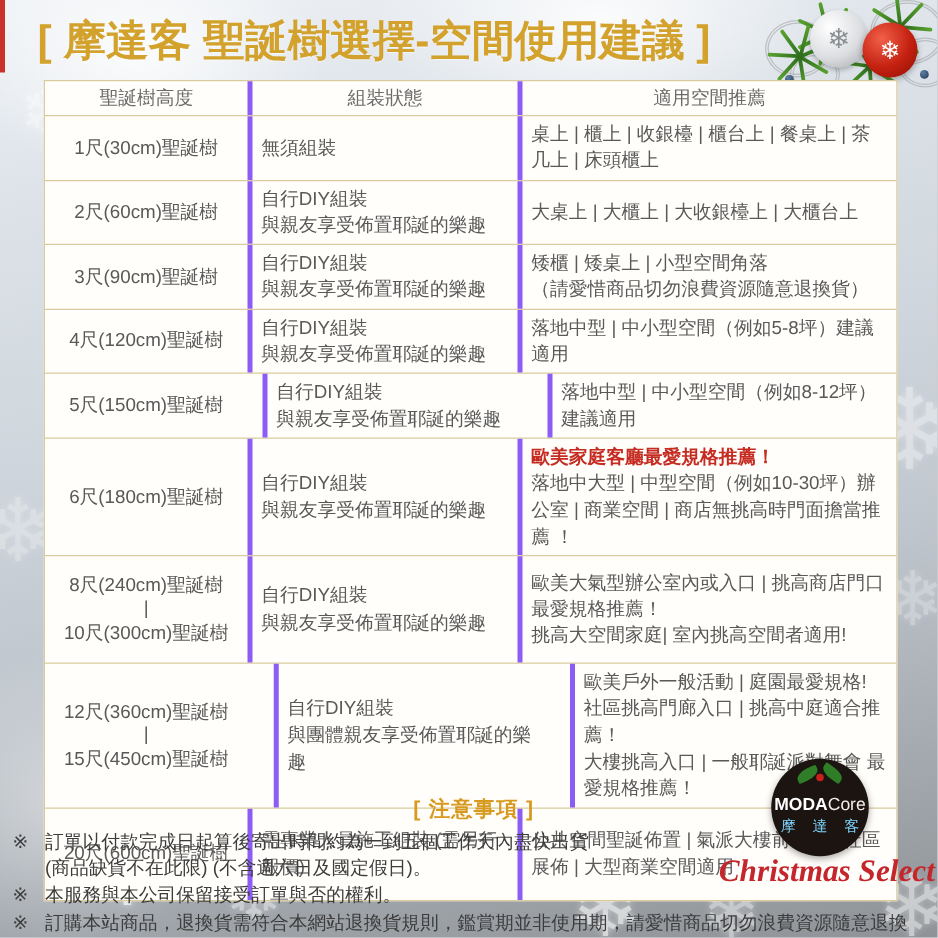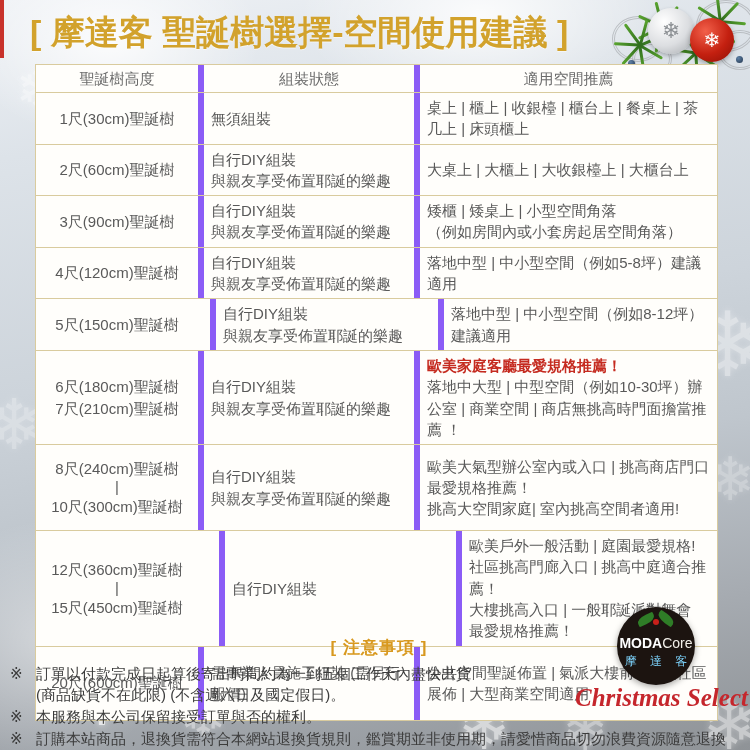--- a/index.html
+++ b/index.html
@@ -29,21 +29,21 @@
   .ball.red{background:radial-gradient(circle at 35% 30%,#f2604a,#c42010 55%,#8c0f05 100%);box-shadow:0 2px 5px rgba(0,0,0,.3);color:#ffffff;}
   .bead{position:absolute;width:7px;height:7px;border-radius:50%;background:radial-gradient(circle at 35% 30%,#5d7fa5,#22364e);}
   
   .tbl{
     position:absolute;left:35px;top:64px;width:681px;
     background:#fffefb;border:1px solid #d9cb9e;
     color:#595959;font-size:15px;line-height:1.42;
   }
   .tr{display:flex;border-top:1px solid #d9cb9e;}
   .tr.head{border-top:none;}
-  .td{display:flex;flex-direction:column;justify-content:center;border-left:6px solid #8b5cf6;box-sizing:border-box;padding:4px 7px;}
+  .td{display:flex;flex-direction:column;justify-content:center;border-left:4px solid #8b5cf6;box-sizing:border-box;padding:4px 7px;}
   .td:first-child{border-left:none;}
   .c1{width:162px;text-align:center;}
   .c2{width:216px;}
   .c3{flex:1;}
   .tr.head{height:27px;color:#6b6b6b;}
   .tr.head .td{padding:2px 4px;text-align:center;justify-content:center;}
   .rows .tr:nth-child(1){min-height:48px;}
   .rows .tr:nth-child(2){min-height:43px;}
   .rows .tr:nth-child(3){min-height:44px;}
   .rows .tr:nth-child(4){min-height:41px;}
@@ -182,21 +182,21 @@
         <div class="tr">
           <div class="td c1">
             <div class="">3尺(90cm)聖誕樹</div>
           </div>
           <div class="td c2">
             <div>自行DIY組裝</div>
             <div>與親友享受佈置耶誕的樂趣</div>
           </div>
           <div class="td c3">
             <div>矮櫃 | 矮桌上  | 小型空間角落</div>
-            <div>（例如房間內或小套房起居空間角落）</div>
+            <div>（請愛惜商品切勿浪費資源隨意退換貨）</div>
           </div>
         </div>
         <div class="tr">
           <div class="td c1">
             <div class="">4尺(120cm)聖誕樹</div>
           </div>
           <div class="td c2">
             <div>自行DIY組裝</div>
             <div>與親友享受佈置耶誕的樂趣</div>
           </div>
@@ -212,21 +212,20 @@
             <div>自行DIY組裝</div>
             <div>與親友享受佈置耶誕的樂趣</div>
           </div>
           <div class="td c3">
             <div>落地中型 | 中小型空間（例如8-12坪）建議適用</div>
           </div>
         </div>
         <div class="tr">
           <div class="td c1">
             <div class="">6尺(180cm)聖誕樹</div>
-            <div class="">7尺(210cm)聖誕樹</div>
           </div>
           <div class="td c2">
             <div>自行DIY組裝</div>
             <div>與親友享受佈置耶誕的樂趣</div>
           </div>
           <div class="td c3">
             <div class="hl">歐美家庭客廳最愛規格推薦！</div>
             <div>落地中大型 | 中型空間（例如10-30坪）辦公室 | 商業空間 | 商店無挑高時門面擔當推薦 ！</div>
           </div>
         </div>
@@ -246,20 +245,21 @@
           </div>
         </div>
         <div class="tr">
           <div class="td c1">
             <div class="">12尺(360cm)聖誕樹</div>
             <div class="pipe-line">|</div>
             <div class="">15尺(450cm)聖誕樹</div>
           </div>
           <div class="td c2">
             <div>自行DIY組裝</div>
+            <div>與團體親友享受佈置耶誕的樂趣</div>
           </div>
           <div class="td c3">
             <div>歐美戶外一般活動 | 庭園最愛規格!</div>
             <div>社區挑高門廊入口 | 挑高中庭適合推薦！</div>
             <div>大樓挑高入口 | 一般耶誕派對舞會 最愛規格推薦！</div>
           </div>
         </div>
         <div class="tr">
           <div class="td c1">
             <div class="">20尺(600cm)聖誕樹</div>

